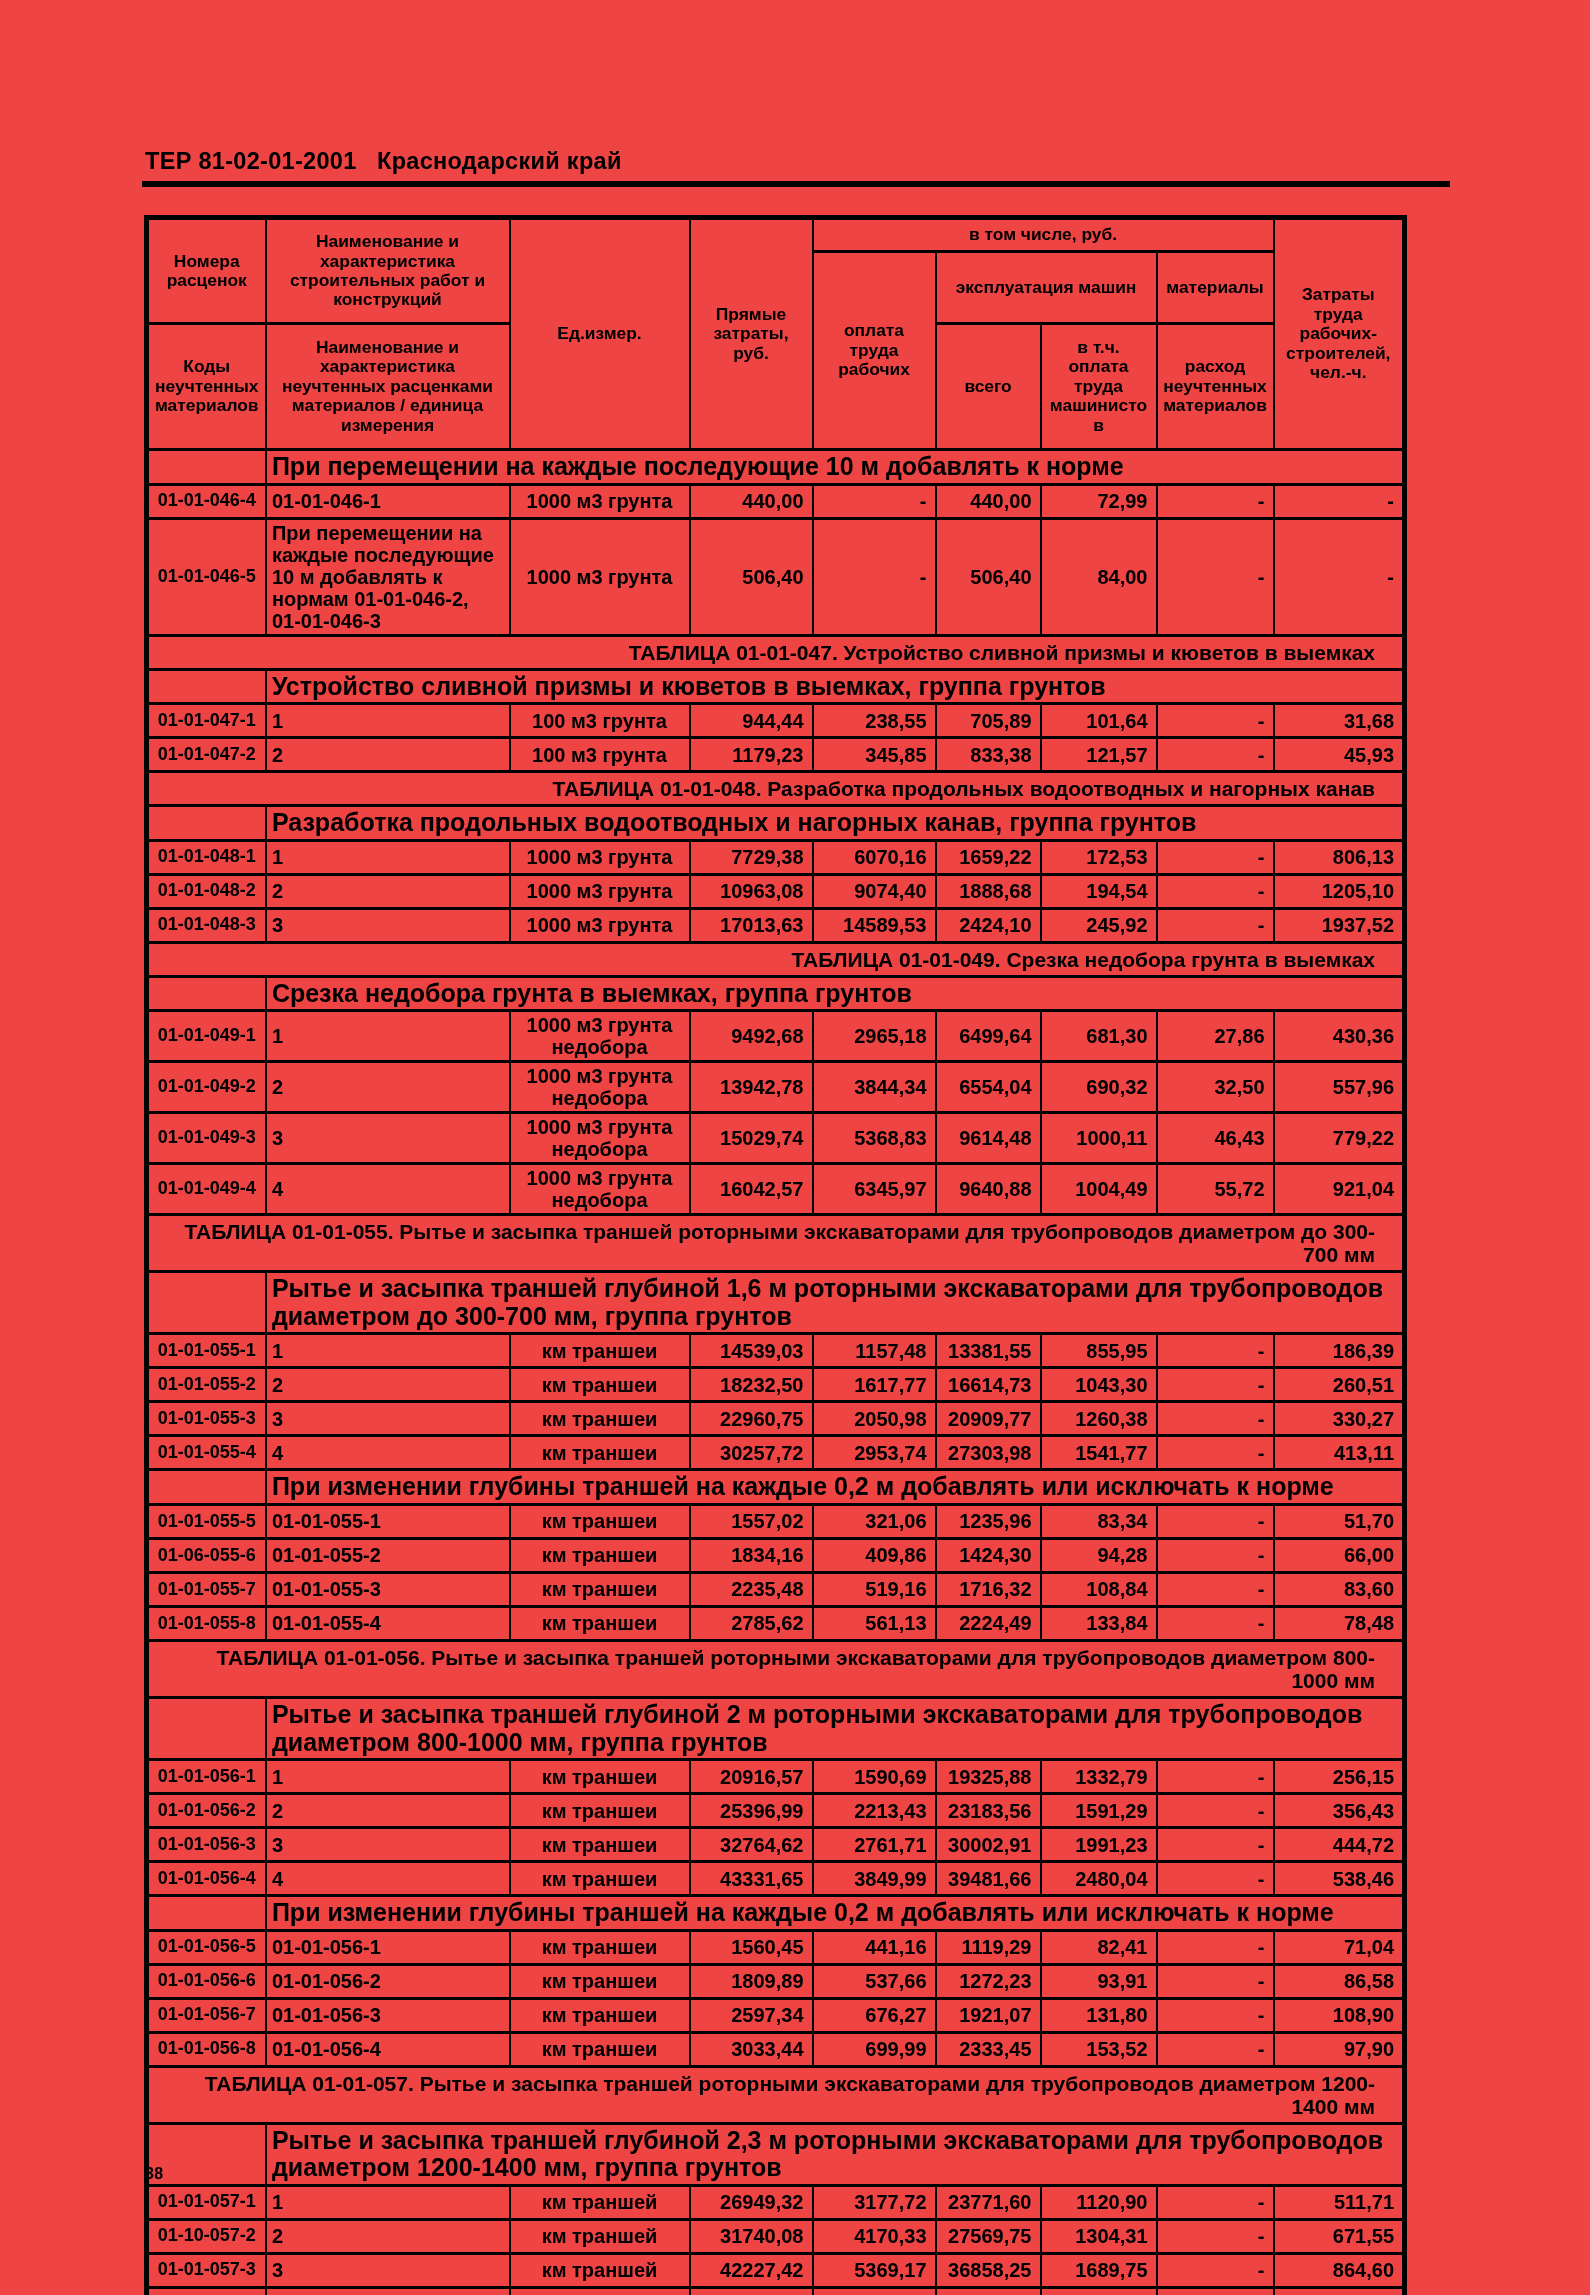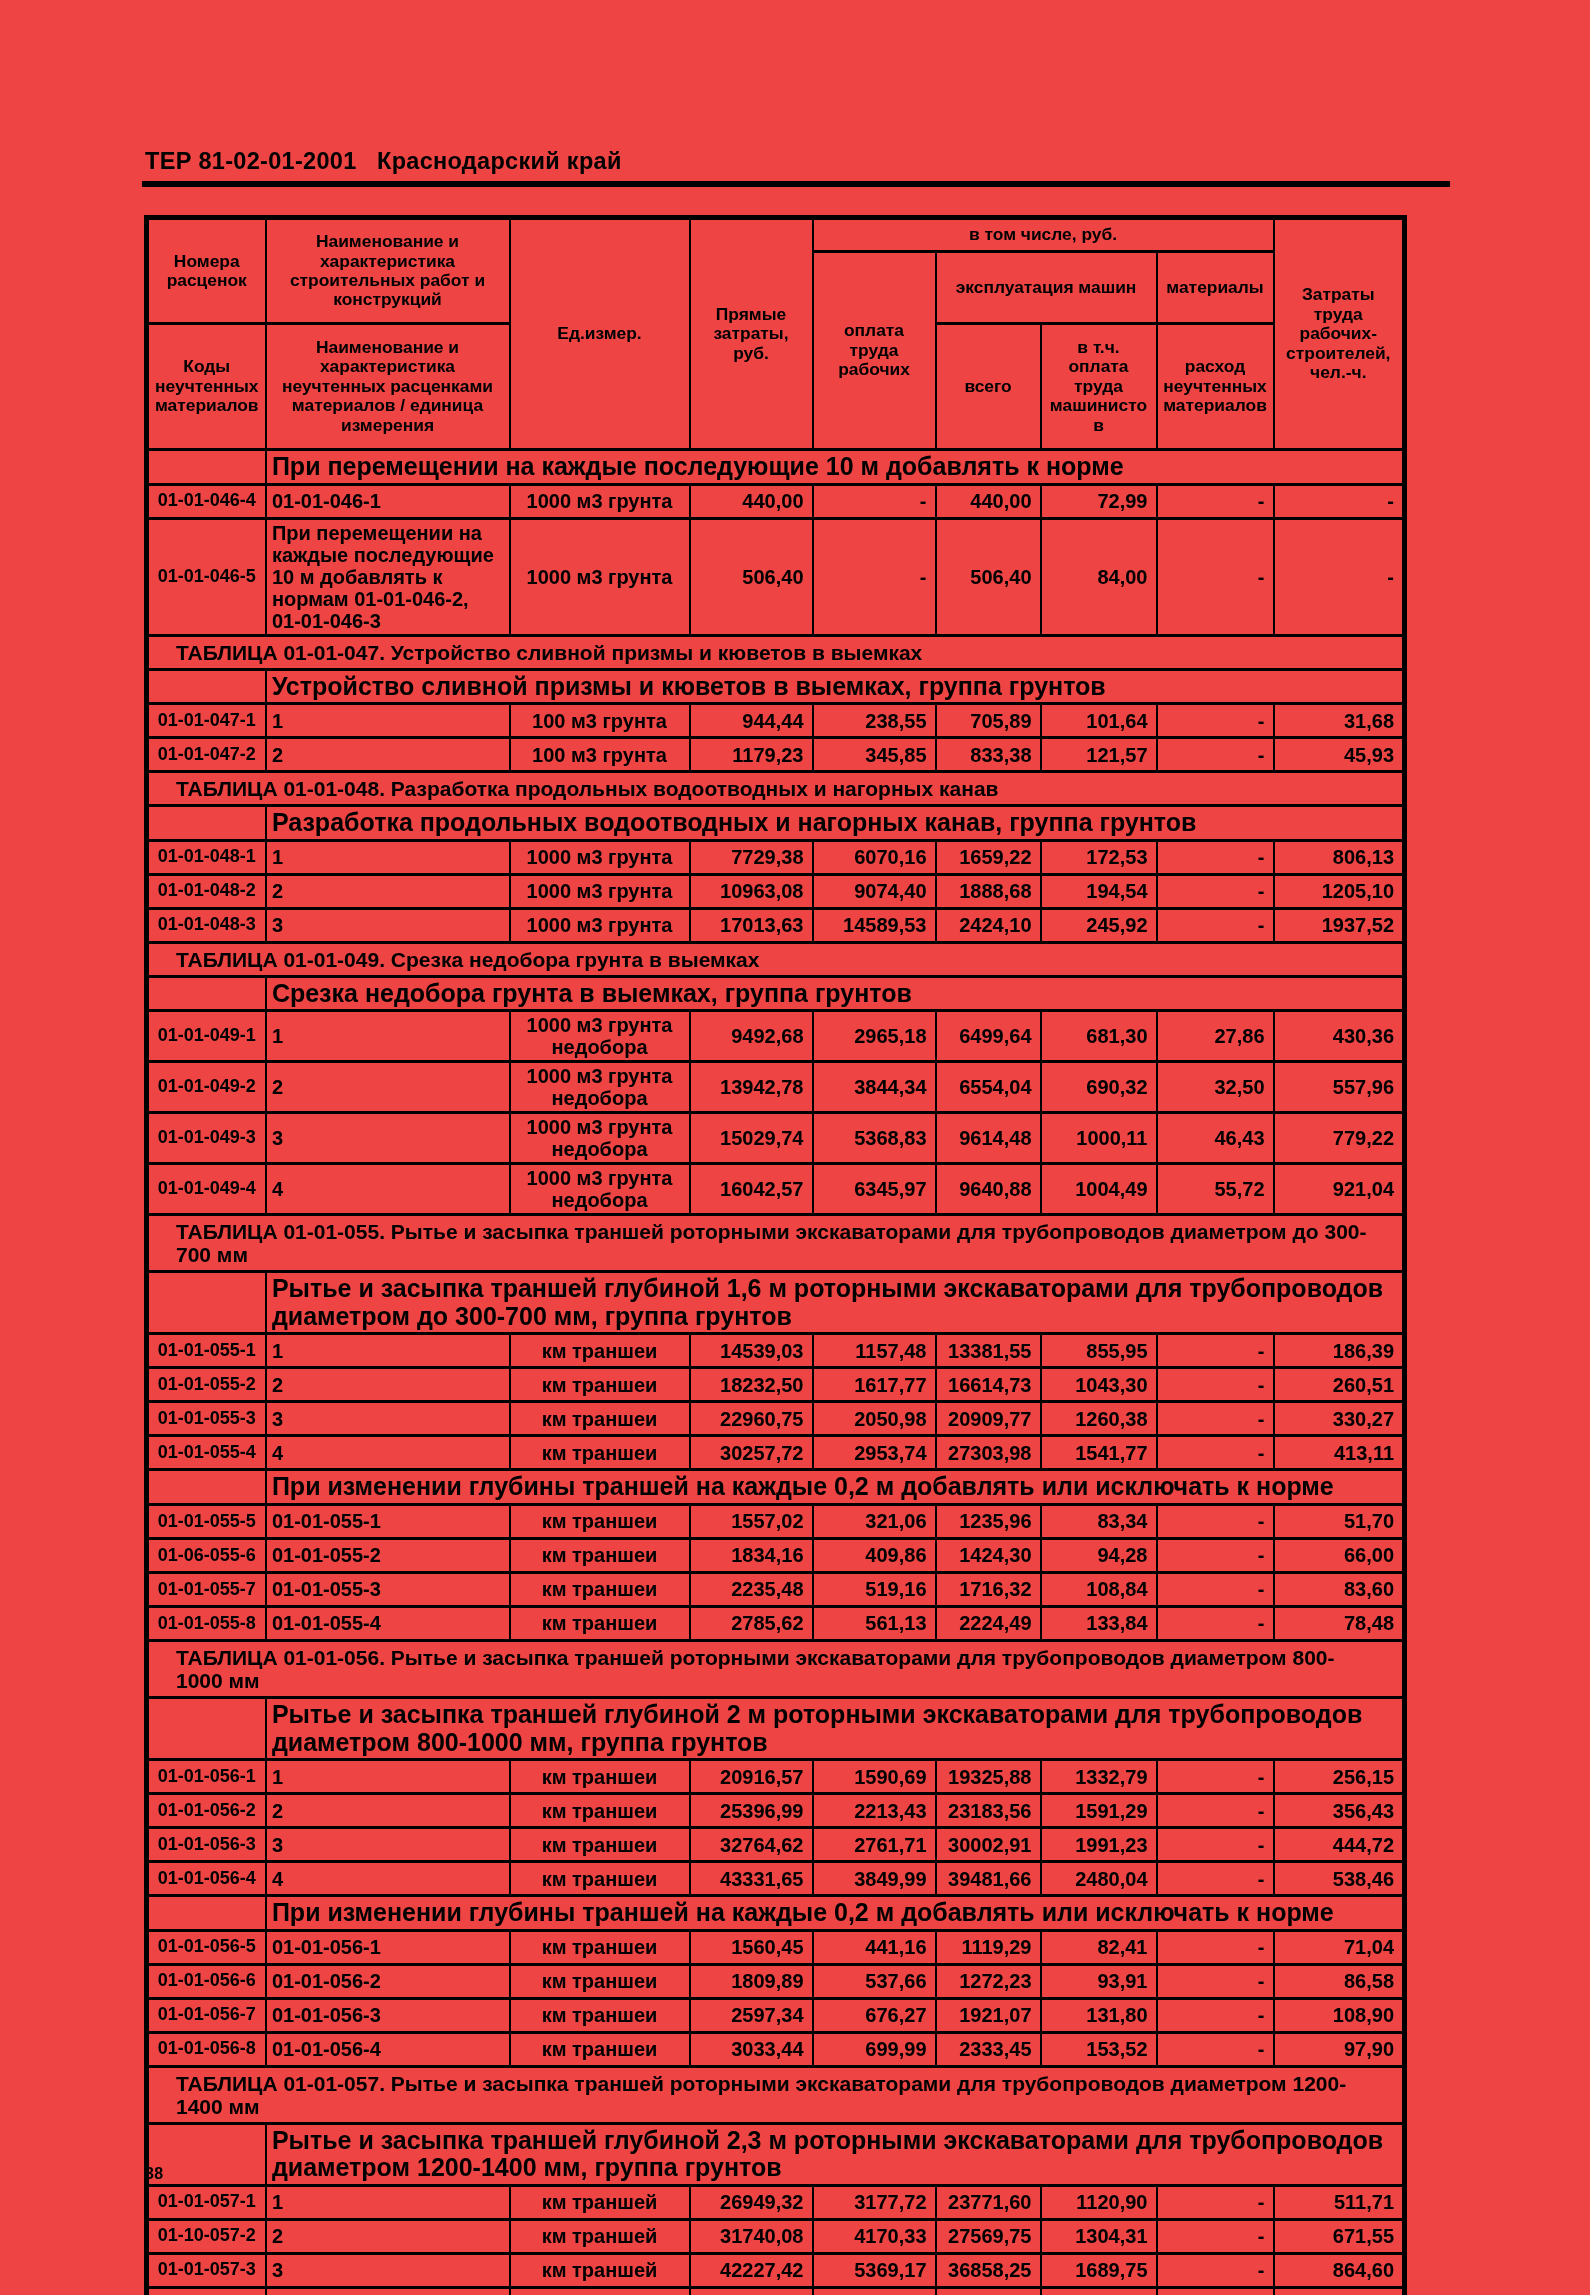--- a/index.html
+++ b/index.html
@@ -37,21 +37,21 @@
   }
   thead th { font-size:17.4px; line-height:1.12; text-align:center; padding:2.7px 4px; }
   tbody td { font-size:20px; line-height:1.1; }
   tr.hr1 { height:34px; }
   tr.hr2 { height:72px; }
   tr.hr3 { height:126px; }
   td.c-code   { text-align:center; font-size:18px; padding:2px 1.3px; }
   td.c-name   { text-align:left;   padding-left:5.4px; }
   td.c-unit   { text-align:center; padding:2px 2.7px; }
   td.c-num    { text-align:right;  padding-right:8px; }
-  td.c-title  { text-align:left; font-size:21px; padding:4px 27px;margin-top:8px; }
+  td.c-title  { text-align:right; font-size:21px; padding:4px 27px;margin-top:8px; }
   td.c-span   { text-align:left;   font-size:25px; }
   td.c-empty  { }
   tbody tr { height:34px; }
 </style>
 </head>
 <body>
 
 <div class="page">
 
   <div class="doc-title">ТЕР 81-02-01-2001   Краснодарский край</div>

